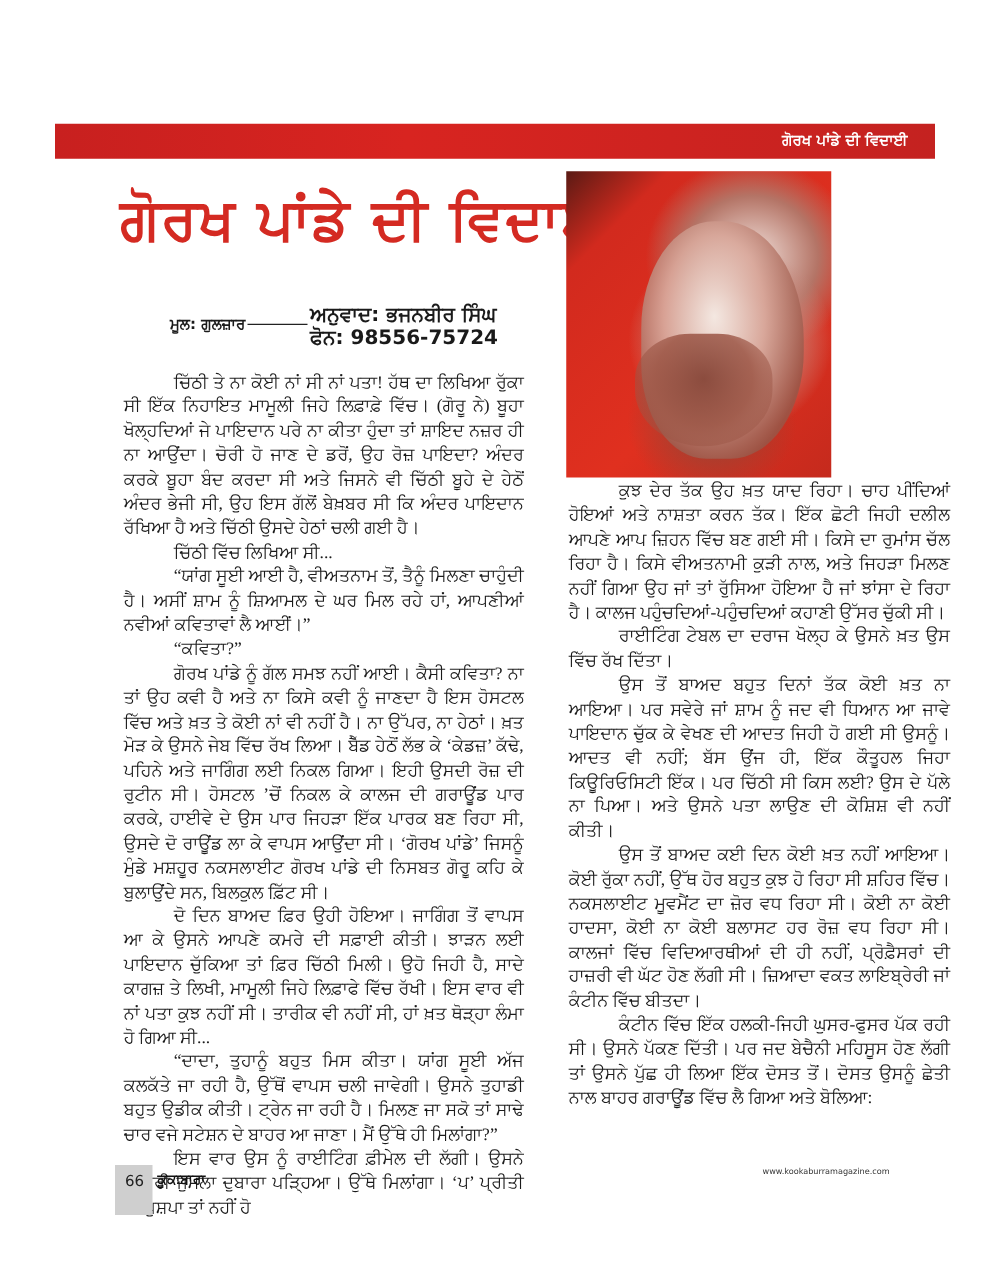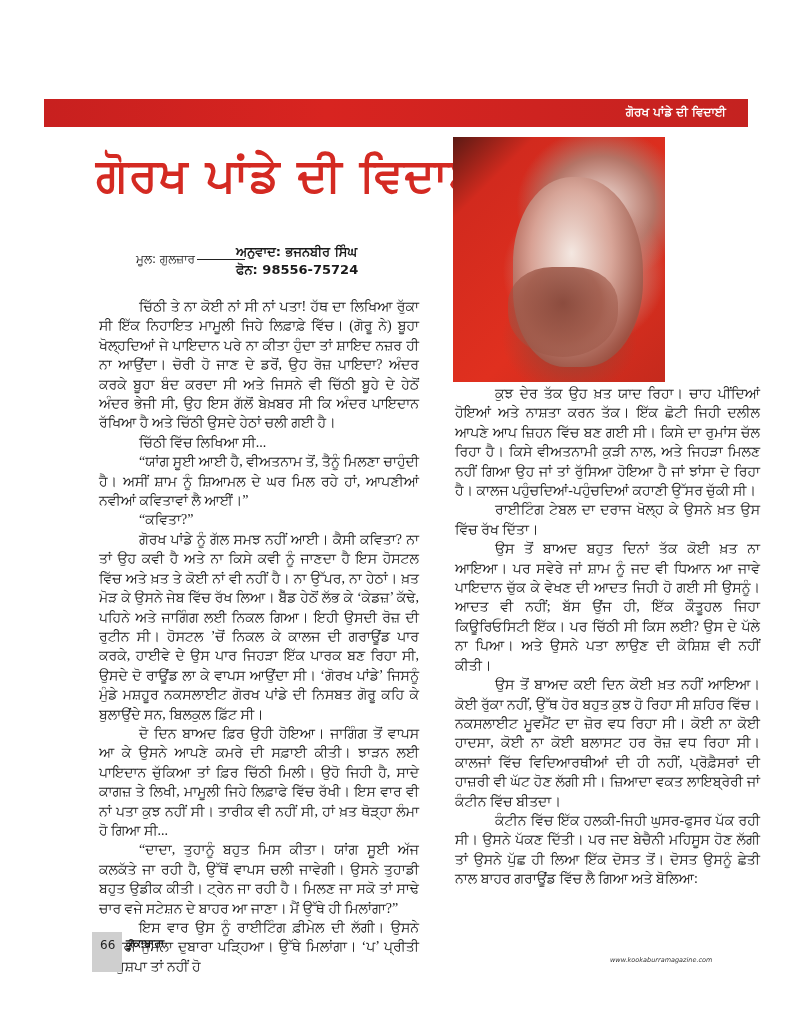--- a/index.html
+++ b/index.html
@@ -19,29 +19,29 @@
     font-family:"DejaVu Sans", sans-serif;
   }
   .main-title {
     position:absolute; left:96px; top:148px;
     color:#d42a22; font-size:46px; font-weight:bold;
     font-family:"DejaVu Sans", sans-serif;
     letter-spacing:1px; white-space:nowrap;
   }
   .byline {
     position:absolute; left:136px; top:252px;
-    font-size:12px; font-weight:normal; white-space:nowrap;
+    font-size:12px; font-weight:bold; white-space:nowrap;
   }
   .byline .sep {
     display:inline-block; width:48px; border-top:1px solid #222;
     vertical-align:middle; margin:0 2px;
   }
   .credits {
-    position:absolute; left:236px; top:243px;
-    font-size:13px; font-weight:bold; line-height:18px; white-space:nowrap;
+    position:absolute; left:248px; top:243px;
+    font-size:16px; font-weight:bold; line-height:18px; white-space:nowrap;
   }
   .portrait {
     position:absolute; left:453px; top:137px; width:212px; height:245px;
     overflow:hidden;
     background:
       radial-gradient(ellipse 55% 45% at 62% 55%, #e7c7bf 0%, #c98a7e 35%, rgba(180,80,60,0) 70%),
       radial-gradient(ellipse 40% 30% at 55% 82%, #8a4a3a 0%, rgba(120,50,40,0) 80%),
       radial-gradient(ellipse 50% 40% at 70% 28%, #f3e2dc 0%, #b47466 50%, rgba(200,40,30,0) 80%),
       linear-gradient(135deg,#5a1a14 0%,#d22a1e 18%,#e0301f 60%,#c52a1d 100%);
   }
@@ -69,21 +69,21 @@
     position:absolute; left:92px; top:932px; width:30px; height:40px;
     background:#cfcfcf;
   }
   .page-num {
     position:absolute; left:100px; top:938px; font-size:12px; color:#222;
   }
   .mag-name {
     position:absolute; left:126px; top:937px; font-size:11px; font-weight:bold; color:#111;
   }
   .site-url {
-    position:absolute; left:610px; top:956px; font-size:6.5px; color:#333;font-style:italic;
+    position:absolute; left:610px; top:933px; font-size:6.5px; color:#333;
   }
 </style>
 </head>
 <body>
 
 <div class="banner">
   <span class="banner-title">ਗੋਰਖ ਪਾਂਡੇ ਦੀ ਵਿਦਾਈ</span>
 </div>
 
 <h1 class="main-title" style="margin:0;">ਗੋਰਖ ਪਾਂਡੇ ਦੀ ਵਿਦਾਈ</h1>

